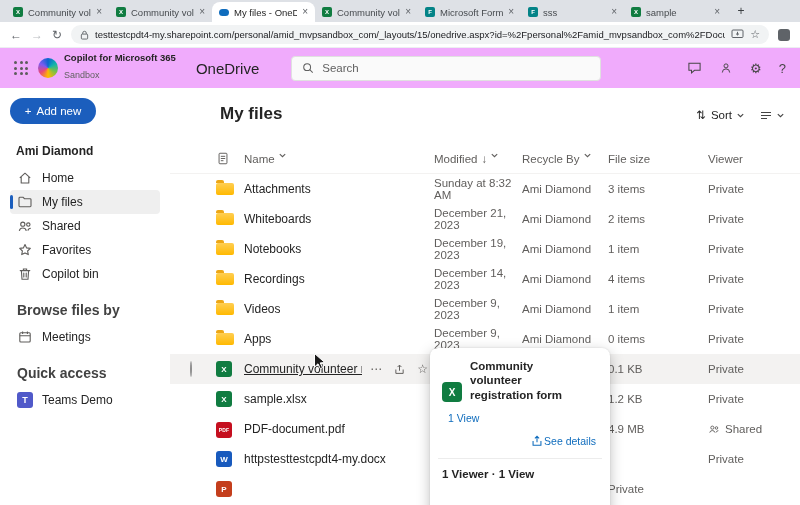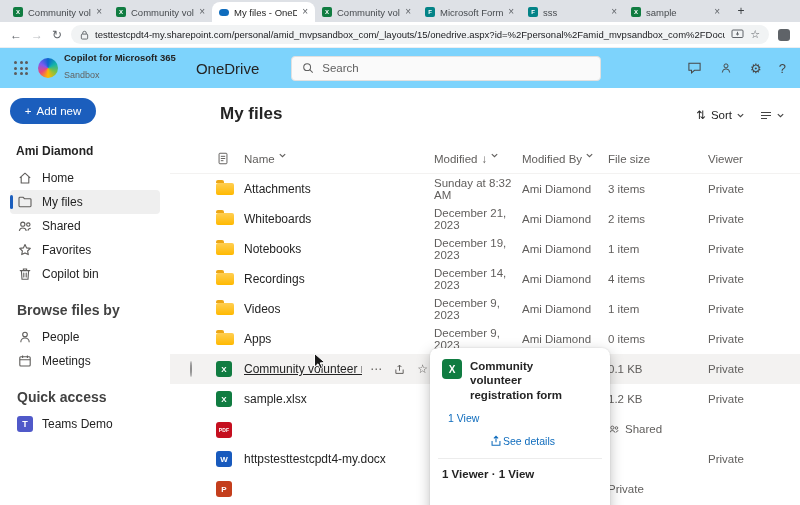--- a/index.html
+++ b/index.html
@@ -21,21 +21,21 @@
 .newtab{width:18px;height:18px;margin:0 0 2px 5px;font-size:12px;color:#3c4043;display:flex;align-items:center;justify-content:center}
 
 .abar{height:26px;display:flex;align-items:center;gap:9px;padding:0 10px;background:#fff;border-bottom:1px solid #eceef1}
 .nav{font-size:12px;color:#5f6368;line-height:1}
 .nav.dis{color:#b9bcbf}
 .urlpill{flex:1;height:19px;background:#f1f3f4;border-radius:10px;display:flex;align-items:center;gap:6px;padding:0 9px;min-width:0}
 .url{flex:1;font-size:9.5px;color:#202124;white-space:nowrap;overflow:hidden;min-width:0}
 .extbox{width:12px;height:12px;border-radius:3px;background:#5f6368}
 .starline{font-size:11px;color:#5f6368;line-height:1}
 
-.mhead{height:40px;display:flex;align-items:center;padding:0 14px;background:#7dd3fc}
+.mhead{height:40px;display:flex;align-items:center;padding:0 14px;background:#f0abfc}
 .waffle{display:grid;grid-template-columns:repeat(3,3px);grid-gap:2.5px;margin-right:10px}
 .waffle i{width:3px;height:3px;border-radius:50%;background:#5c5c5c}
 .clogo{width:20px;height:20px;border-radius:50%;background:conic-gradient(#0a64ce,#12b3ab,#7ec143,#ffb900,#e8467c,#7b5bf2,#0a64ce);flex:none}
 .brand{line-height:1.15;margin-left:6px}
 .brand b{display:block;font-size:9.5px;font-weight:700}
 .brand span{font-size:9px;color:#616161}
 .appname{font-size:15px;margin-left:20px}
 .search{margin-left:32px;width:310px;height:25px;border:1px solid #e0e0e0;background:#fafafa;border-radius:4px;display:flex;align-items:center;gap:8px;padding:0 10px}
 .search input{border:0;outline:0;background:transparent;font-size:11.5px;flex:1;font-family:inherit;color:#242424}
 .search input::placeholder{color:#616161}
@@ -76,24 +76,24 @@
 .ficon[data-type="excel"]{background:#107c41}
 .ficon[data-type="excel"]::after{content:"X"}
 .ficon[data-type="pdf"]{background:#c50f1f;font-size:5px;letter-spacing:.2px}
 .ficon[data-type="pdf"]::after{content:"PDF"}
 .ficon[data-type="word"]{background:#185abd}
 .ficon[data-type="word"]::after{content:"W"}
 .ficon[data-type="ppt"]{background:#c43e1c}
 .ficon[data-type="ppt"]::after{content:"P"}
 
 .hcard{position:absolute;left:430px;top:348px;width:180px;min-height:150px;background:#fff;border-radius:8px;box-shadow:0 4px 14px rgba(0,0,0,.25),0 0 2px rgba(0,0,0,.12);padding:11px 12px 12px;z-index:40}
-.hctop{display:flex;gap:8px;align-items:flex-start}
+.hctop{display:flex;gap:8px;align-items:flex-end}
 .hctitle{font-size:11.5px;font-weight:700;line-height:1.25;width:118px}
 .hcviews{font-size:10.5px;color:#0f6cbd;margin:10px 0 0 6px}
-.hcact{display:flex;align-items:center;justify-content:center;margin:10px 2px 10px 6px}
+.hcact{display:flex;align-items:center;justify-content:flex-end;margin:10px 2px 10px 6px}
 .hcdetails{font-size:10.5px;color:#0f6cbd}
 .hcdiv{border:0;border-top:1px solid #ececec;margin:0 -4px 9px}
 .hcstats{font-size:11.5px;font-weight:700;margin-bottom:26px}
 .hcyou{font-size:10.5px;font-weight:700;margin-left:10px}
 .hctime{font-size:9.5px;color:#737373;margin:2px 0 0 10px}
 
 .cursor{position:absolute;left:313px;top:352px;z-index:100;pointer-events:none}
 </style>
 </head>
 <body>
@@ -244,29 +244,20 @@
       <svg width="16" height="16" viewBox="0 0 16 16">
           <path d="M3.2 4.6h9.6M6.4 4.4V3h3.2v1.4M4.4 4.8l.6 8.4h6l.6-8.4M6.8 7v4M9.2 7v4" fill="none" stroke="#5f5d5b" stroke-width="1.1" stroke-linecap="round"></path>
         </svg>
       <span>Copilot bin</span>
     </div>
 
     <div class="sheading">Browse files by</div>
     <div class="sitem">
       <svg width="16" height="16" viewBox="0 0 16 16">
           <g fill="none" stroke="#5f5d5b" stroke-width="1.1">
-            <circle cx="8" cy="5.6" r="2.3"></circle>
-            <path d="M3.8 13.2a4.2 4.2 0 0 1 8.4 0"></path>
-          </g>
-        </svg>
-      <span>People</span>
-    </div>
-    <div class="sitem">
-      <svg width="16" height="16" viewBox="0 0 16 16">
-          <g fill="none" stroke="#5f5d5b" stroke-width="1.1">
             <rect x="2.8" y="3.8" width="10.4" height="9.2" rx="1"></rect>
             <path d="M2.8 6.8h10.4M5.6 2.6v2.4M10.4 2.6v2.4"></path>
           </g>
         </svg>
       <span>Meetings</span>
     </div>
 
     <div class="sheading">Quick access</div>
     <div class="sitem">
       <span class="qicon">T</span>
@@ -311,21 +302,21 @@
           </svg>
       </span>
       <span class="th">
         <span>Modified</span>
         <span>↓</span>
         <svg width="7" height="5" viewBox="0 0 7 4.5">
             <path d="M.8.8 3.5 3.5 6.2.8" stroke="#605e5c" fill="none" stroke-width="1.1"></path>
           </svg>
       </span>
       <span class="th">
-        <span>Modified By</span>
+        <span>Recycle By</span>
         <svg width="7" height="5" viewBox="0 0 7 4.5">
             <path d="M.8.8 3.5 3.5 6.2.8" stroke="#605e5c" fill="none" stroke-width="1.1"></path>
           </svg>
       </span>
       <span class="th">
           <span>File size</span>
         </span>
       <span class="th">
           <span>Viewer</span>
         </span>
@@ -424,20 +415,23 @@
           <span class="fname">sample.xlsx</span>
         </span>
       <span class="sub"></span>
       <span class="sub"></span>
       <span class="sub">1.2 KB</span>
       <span class="sub">Private</span>
     </div>
     <div class="grid row">
       <span></span>
       <span><span class="ficon" data-type="pdf"></span></span>
+      <span class="namecell">
+          <span class="fname">PDF-document.pdf</span>
+        </span>
       <span class="sub"></span>
       <span class="sub"></span>
       <span class="sub">4.9 MB</span>
       <span class="sub sharecell">
         <svg width="12" height="12" viewBox="0 0 16 16">
             <g fill="none" stroke="#605e5c" stroke-width="1.2">
               <circle cx="5.8" cy="6.2" r="2.1"></circle>
               <path d="M2.3 12.8a3.6 3.6 0 0 1 7 0"></path>
               <circle cx="11.3" cy="6.6" r="1.7"></circle>
               <path d="M10.9 12.6a3 3 0 0 1 2.9-2.4"></path>

